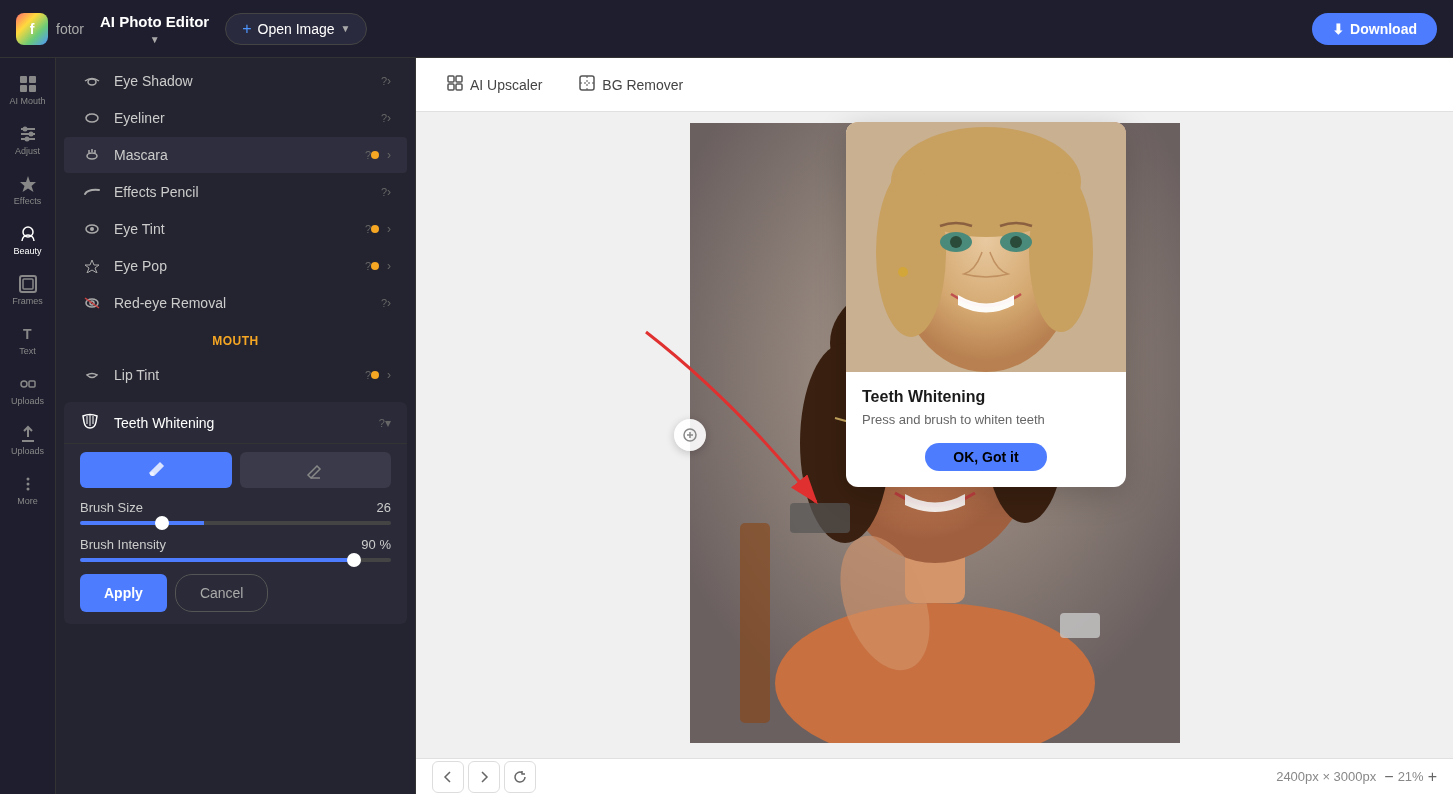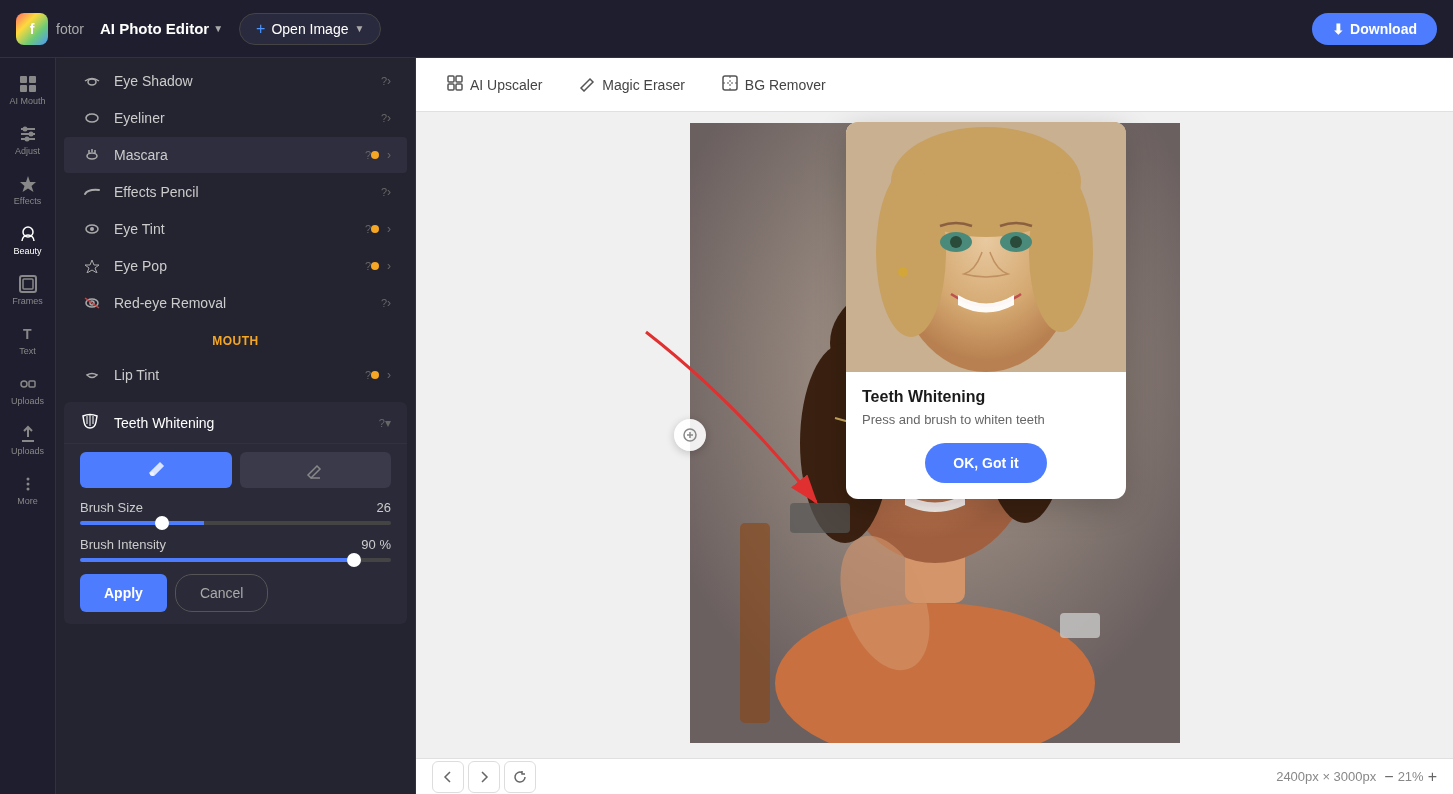--- a/index.html
+++ b/index.html
@@ -18,21 +18,21 @@
     }
     .topbar-left { display: flex; align-items: center; gap: 16px; }
     .logo { display: flex; align-items: center; gap: 8px; }
     .logo-icon {
       width: 32px; height: 32px; border-radius: 8px;
       background: linear-gradient(135deg, #ff6b6b, #ffd93d, #6bcb77, #4d96ff);
       display: flex; align-items: center; justify-content: center;
       font-size: 14px; font-weight: bold; color: white;
     }
     .app-name { color: white; font-size: 15px; font-weight: 600; }
-    .app-name-dropdown { display: flex; align-items: center; gap: 4px; cursor: pointer; }
+    .app-name-dropdown { display: flex; align-items: center; gap: 4px; cursor: pointer; flex-direction: column; }
     .chevron-down { color: #aaa; font-size: 10px; }
     .open-image-btn {
       display: flex; align-items: center; gap: 6px;
       background: #2a2a3e; border: 1px solid #444; border-radius: 20px;
       color: white; padding: 6px 16px; cursor: pointer; font-size: 14px;
     }
     .open-image-btn .plus { font-size: 16px; color: #4d96ff; }
     .open-image-btn .arrow-down { color: #aaa; font-size: 10px; }
     .download-btn {
       display: flex; align-items: center; gap: 6px;
@@ -173,22 +173,22 @@
     }
     .modal-image {
       width: 100%; height: 250px;
       background: linear-gradient(135deg, #e8c9a0 0%, #d4a876 30%, #c4856a 60%, #f0e0d0 100%);
       position: relative; overflow: hidden;
     }
     .modal-body { padding: 16px; }
     .modal-title { font-size: 16px; font-weight: 700; color: #1a1a1a; margin-bottom: 6px; }
     .modal-desc { font-size: 13px; color: #666; margin-bottom: 16px; }
     .modal-ok-btn {
-      background: #4d7cfe; color: #ffffff; border: none; border-radius: 20px;
-      padding: 12px 28px; cursor: pointer; font-size: 14px; font-weight: 600;
+      background: #4d7cfe; color: #000000; border: none; border-radius: 20px;
+      padding: 6px 28px; cursor: pointer; font-size: 14px; font-weight: 600;
       display: block; margin: 0 auto;
     }
 
     
     .add-icon-center {
       position: absolute; left: 0; top: 50%; transform: translateY(-50%);
       width: 32px; height: 32px; background: rgba(255,255,255,0.9);
       border-radius: 50%; display: flex; align-items: center; justify-content: center;
       cursor: pointer; box-shadow: 0 2px 8px rgba(0,0,0,0.2); color: #666; font-size: 16px;
     }
@@ -454,28 +454,20 @@
               <rect x="10" y="2" width="6" height="6" rx="1" stroke="#555" stroke-width="1.5" fill="none"></rect>
               <rect x="2" y="10" width="6" height="6" rx="1" stroke="#555" stroke-width="1.5" fill="none"></rect>
               <rect x="10" y="10" width="6" height="6" rx="1" stroke="#555" stroke-width="1.5" fill="none"></rect>
             </svg>
         </span>
         <span>AI Upscaler</span>
       </div>
       <div class="toolbar-tab">
         <span class="toolbar-tab-icon">
           <svg width="18" height="18" viewBox="0 0 18 18" fill="none">
-              <path d="M3 14 L12 5 L15 8 L6 17 Z" stroke="#555" stroke-width="1.5" fill="none"></path>
-            </svg>
-        </span>
-        <span>Magic Eraser</span>
-      </div>
-      <div class="toolbar-tab">
-        <span class="toolbar-tab-icon">
-          <svg width="18" height="18" viewBox="0 0 18 18" fill="none">
               <rect x="2" y="2" width="14" height="14" rx="2" stroke="#555" stroke-width="1.5" fill="none"></rect>
               <line x1="2" y1="9" x2="16" y2="9" stroke="#555" stroke-width="1" stroke-dasharray="2 2"></line>
               <line x1="9" y1="2" x2="9" y2="16" stroke="#555" stroke-width="1" stroke-dasharray="2 2"></line>
             </svg>
         </span>
         <span>BG Remover</span>
       </div>
     </div>
 
     <div class="image-area">

